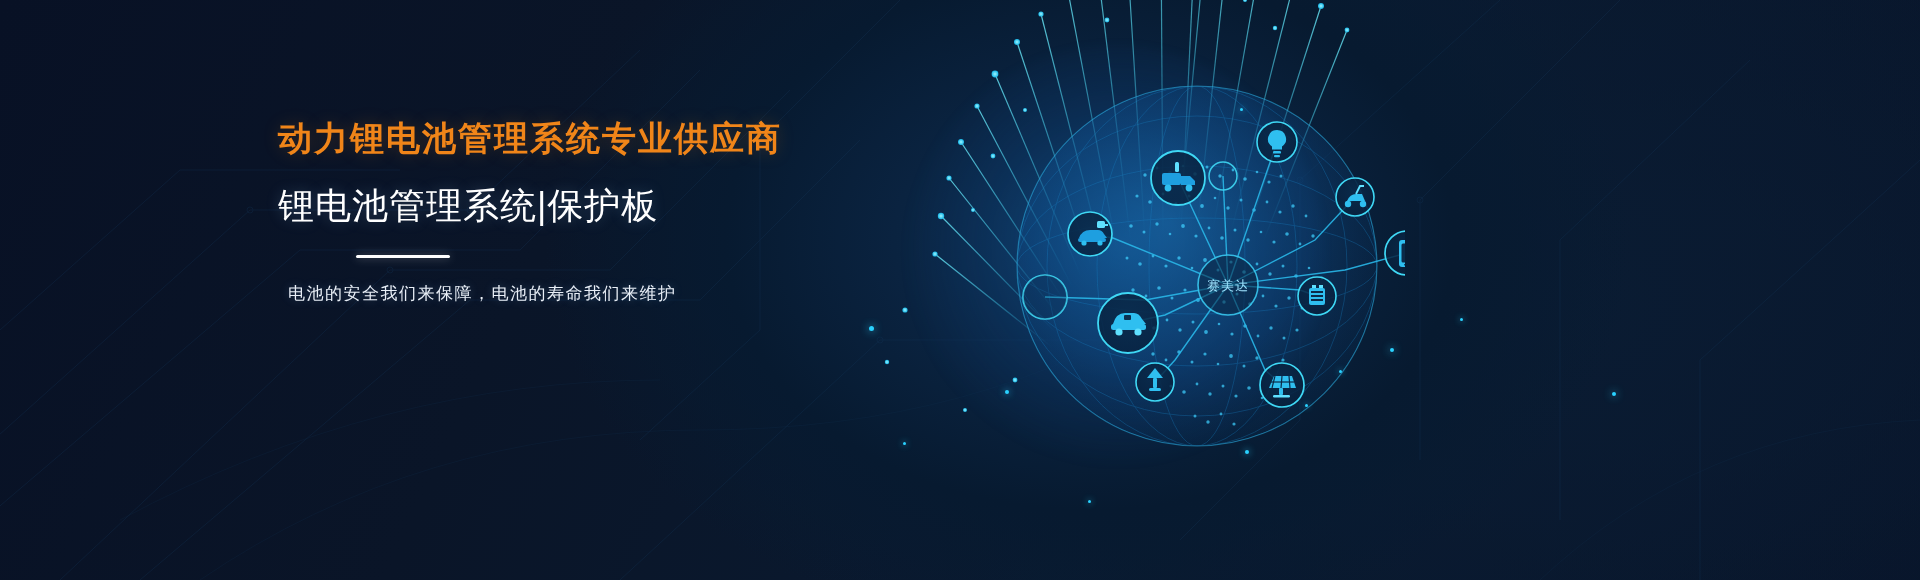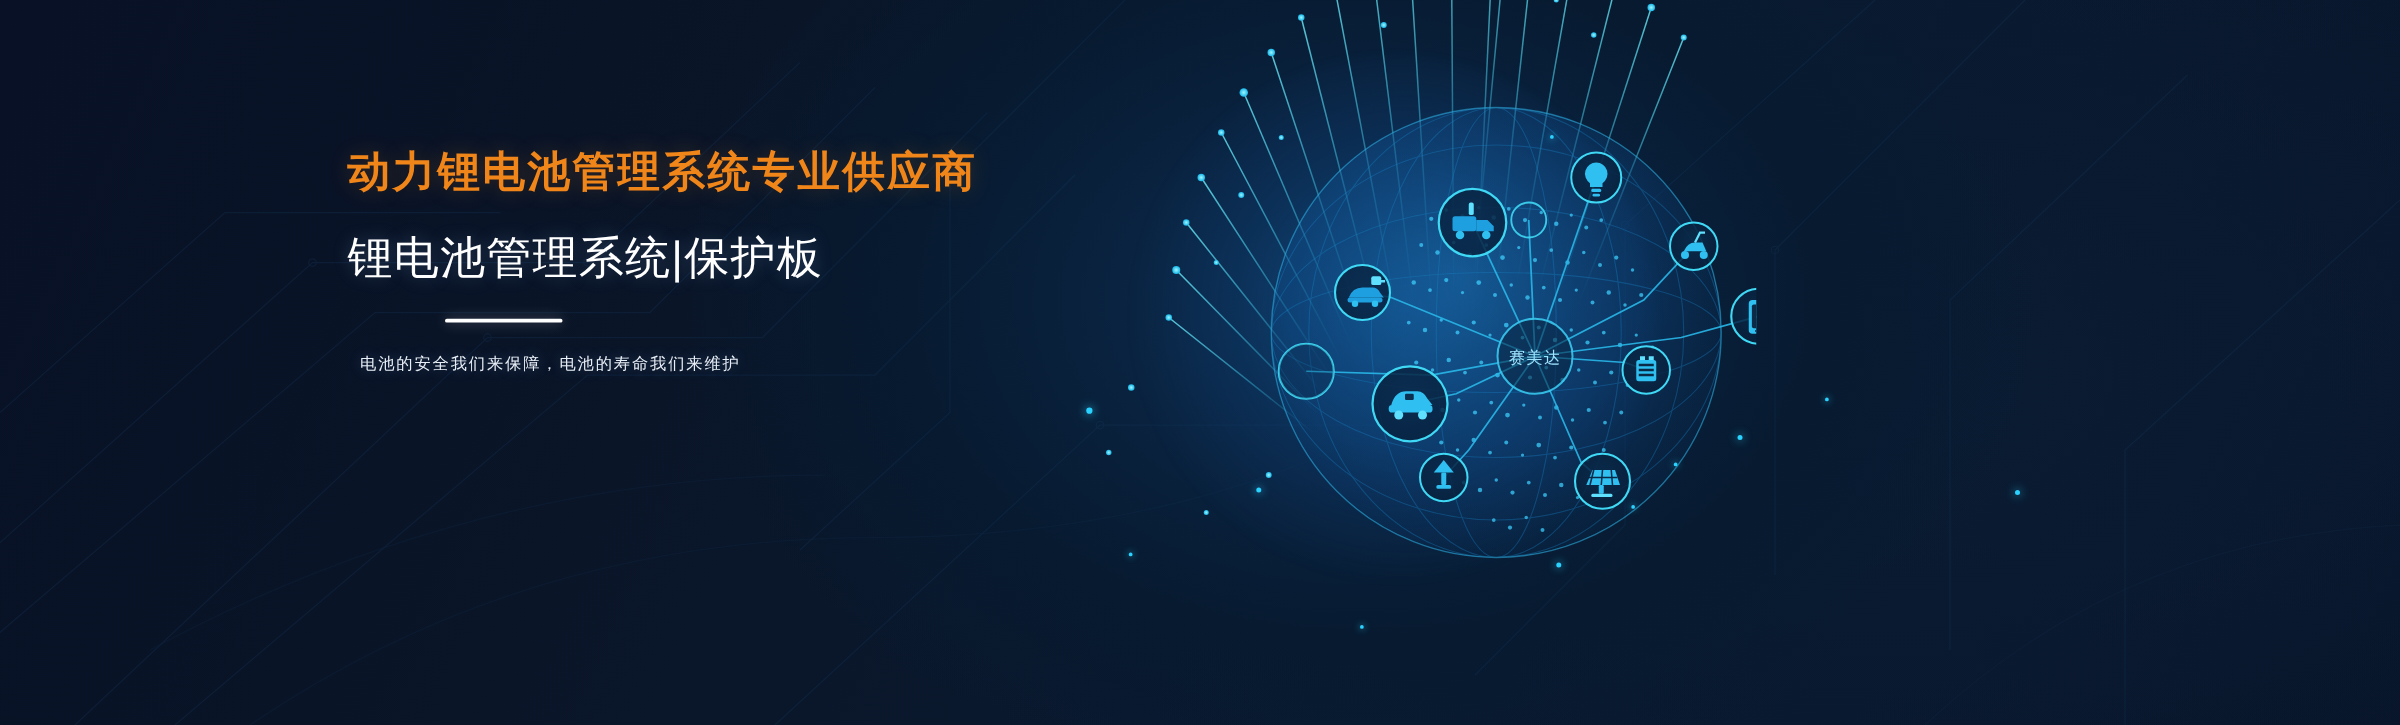--- a/index.html
+++ b/index.html
@@ -32,21 +32,21 @@
     color:#ffffff;white-space:nowrap;
     text-shadow:0 0 14px rgba(150,200,255,.25);
   }
   .divider{
     margin-top:28px;margin-left:78px;
     width:94px;height:3px;background:#ffffff;border-radius:2px;
     box-shadow:0 0 10px rgba(255,255,255,.35);
   }
   .tagline{
     margin-top:24px;margin-left:10px;
-    font-size:13px;letter-spacing:1.5px;color:#e9eff7;white-space:nowrap;
+    font-size:17px;letter-spacing:1.5px;color:#e9eff7;white-space:nowrap;
     text-shadow:0 0 10px rgba(120,170,230,.3);
   }
 
   
   .globe-wrap{position:absolute;left:845px;top:-30px;width:560px;height:560px;}
   .glow{
     position:absolute;left:60px;top:75px;width:420px;height:420px;border-radius:50%;
     background:radial-gradient(circle at 52% 48%, rgba(24,120,200,.38) 0%, rgba(16,80,150,.2) 45%, rgba(10,40,90,0) 72%);
     filter:blur(4px);
   }

